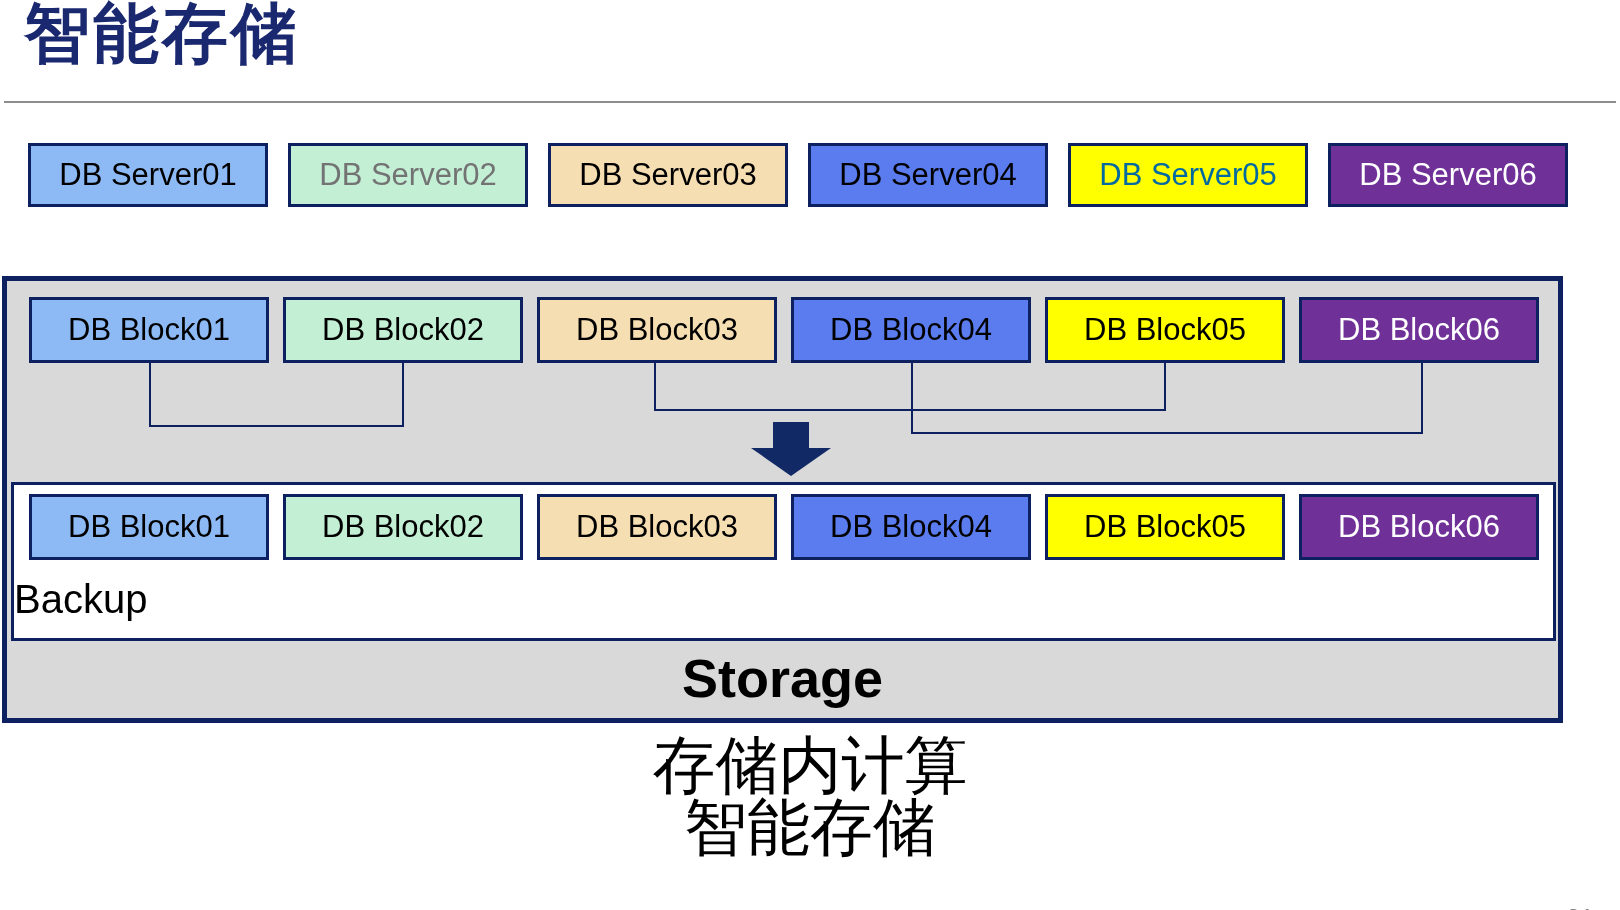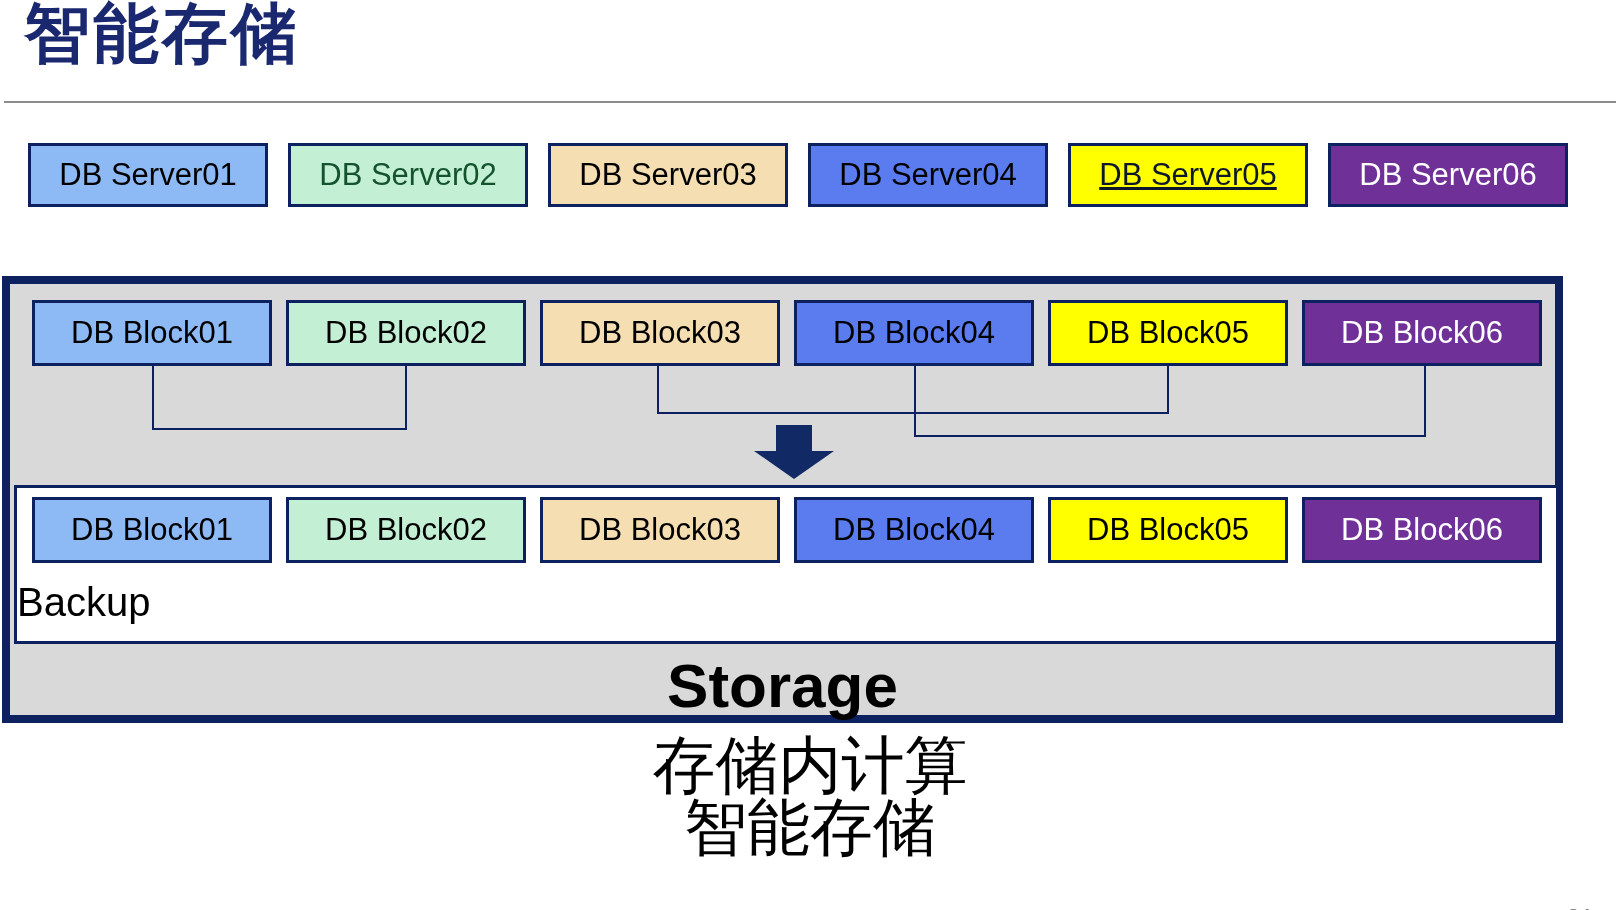--- a/index.html
+++ b/index.html
@@ -23,21 +23,21 @@
   .box{
     box-sizing:border-box;width:240px;height:64px;
     border:3px solid #0d2060;
     display:flex;align-items:center;justify-content:center;
     font-size:31px;white-space:nowrap;
   }
   .box-tall{height:66px;}
 
   .storage-container{
     position:absolute;left:2px;top:276px;width:1561px;height:447px;
-    box-sizing:border-box;border:8px solid #15803d;
+    box-sizing:border-box;border:5px solid #15803d;
   }
   .row-blocks-top{left:22px;top:16px;}
   .row-blocks-backup{left:22px;top:213px;}
 
   .bracket{
     position:absolute;box-sizing:border-box;
     border-left:2px solid;border-right:2px solid;border-bottom:2px solid;
   }
   .bracket-a{left:142px;top:80px;width:255px;height:66px;}
   .bracket-b{left:647px;top:80px;width:512px;height:50px;}
@@ -54,21 +54,21 @@
   .backup-box{
     position:absolute;left:4px;top:201px;width:1545px;height:159px;
     box-sizing:border-box;background:#ffffff;border:3px solid #0d2060;
   }
   .backup-label{
     position:absolute;left:0;top:92px;width:100%;
     font-size:40px;color:#000000;
   }
   .storage-label{
     position:absolute;left:0;top:366px;width:100%;text-align:center;
-    font-size:62px;font-weight:700;color:#000000;
+    font-size:54px;font-weight:700;color:#000000;
   }
 
   .caption{
     position:absolute;left:0;top:734px;width:1620px;text-align:center;
     font-size:63px;line-height:62px;color:#000000;
   }
   .page-number{
     position:absolute;right:26px;top:904px;font-size:25px;
   }
 </style>
@@ -77,30 +77,30 @@
 
 <div class="slide">
 
   <h1 class="page-title" style="color: rgb(26, 40, 112);">智能存储</h1>
   <div class="title-divider" style="background-color: rgb(140, 140, 140);"></div>
 
   <div class="row row-servers">
     <div class="box" style="background-color: rgb(141, 186, 245); color: rgb(0, 0, 0); border-color: rgb(13, 32, 96);">
       <span>DB Server01</span>
     </div>
-    <div class="box" style="background-color: rgb(195, 239, 213); color: #14532d; border-color: rgb(13, 32, 96);">
+    <div class="box" style="background-color: rgb(195, 239, 213); color: #737373; border-color: rgb(13, 32, 96);">
       <span>DB Server02</span>
     </div>
     <div class="box" style="background-color: rgb(246, 222, 179); color: rgb(0, 0, 0); border-color: rgb(13, 32, 96);">
       <span>DB Server03</span>
     </div>
     <div class="box" style="background-color: rgb(90, 124, 238); color: rgb(0, 0, 0); border-color: rgb(13, 32, 96);">
       <span>DB Server04</span>
     </div>
-    <div class="box" style="background-color: rgb(255, 255, 0); color: #0f172a; border-color: rgb(13, 32, 96); text-decoration: underline;">
+    <div class="box" style="background-color: rgb(255, 255, 0); color: #0369a1; border-color: rgb(13, 32, 96);">
       <span>DB Server05</span>
     </div>
     <div class="box" style="background-color: rgb(111, 48, 152); color: rgb(255, 255, 255); border-color: rgb(13, 32, 96);">
       <span>DB Server06</span>
     </div>
   </div>
 
   <div class="storage-container" style="background-color: rgb(217, 217, 217); border-color: rgb(13, 32, 96);">
 
     <div class="bracket bracket-a" style="border-color: rgb(13, 32, 96);"></div>

